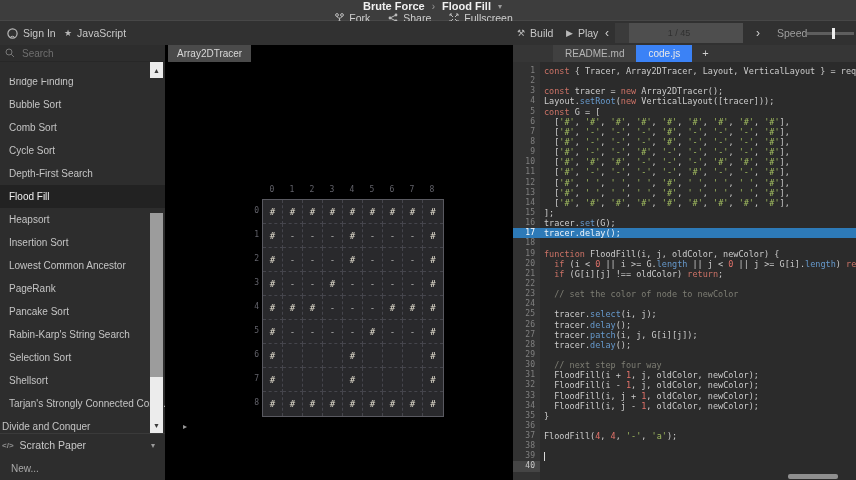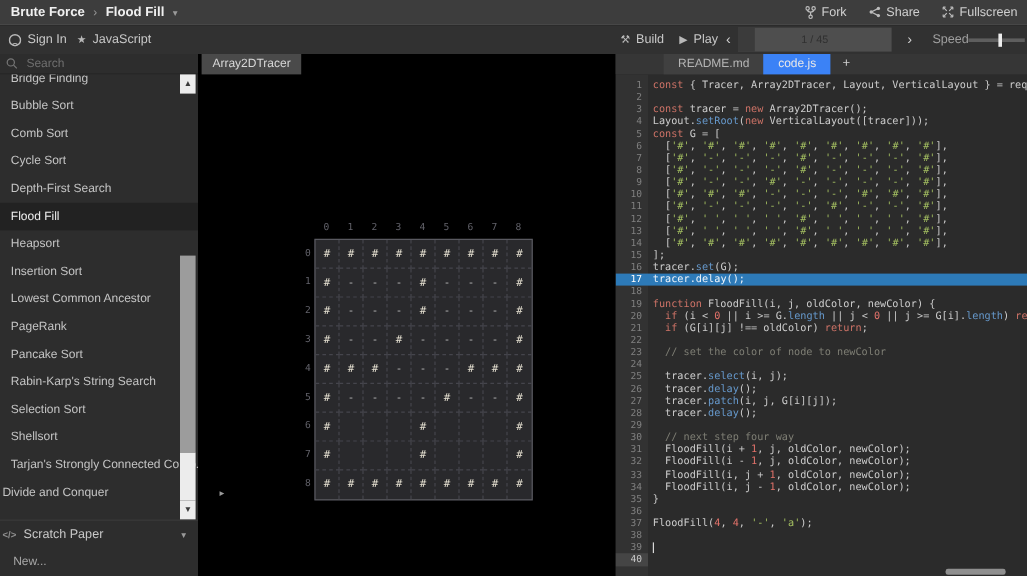--- a/index.html
+++ b/index.html
@@ -1,18 +1,18 @@
 <!DOCTYPE html>
 <html><head>
 <meta charset="utf-8">
 <style>
   html,body{margin:0;padding:0;background:#000;}
   .app{position:relative;width:856px;height:480px;overflow:hidden;background:#000;
        font-family:"Liberation Sans",sans-serif;-webkit-font-smoothing:antialiased;}
-  .abs{position:absolute;}
+  .abs{position:absolute;flex-direction:column;}
   
   .header{left:0;top:0;width:856px;height:21px;background:#3d3d3d;border-bottom:1px solid #474747;
           display:flex;align-items:center;justify-content:space-between;box-sizing:border-box;}
   .crumbs{display:flex;align-items:center;gap:7px;padding-left:9px;}
   .crumb{font-size:11px;font-weight:bold;color:#f0f0f0;}
   .crumb-sep{font-size:10px;color:#9a9a9a;}
   .crumb-caret{font-size:8px;color:#9a9a9a;}
   .hactions{display:flex;align-items:center;gap:18px;padding-right:8px;}
   .hbtn{display:flex;align-items:center;gap:5px;font-size:10.5px;color:#cfcfcf;cursor:pointer;}
   .hbtn svg{display:block;}
@@ -36,21 +36,21 @@
   .t-slider{left:807px;top:0;width:47px;height:24px;position:absolute;cursor:pointer;}
   .s-track{position:absolute;left:0;top:11px;width:47px;height:3px;background:#5e5e5e;}
   .s-thumb{position:absolute;left:25px;top:7px;width:3px;height:11px;background:#ededed;}
   
   .sidebar{left:0;top:45px;width:165px;height:435px;background:#2d2d2d;}
   .search-row{position:absolute;left:0;top:0;width:165px;height:17px;border-bottom:1px solid #272727;
               display:flex;align-items:center;gap:5px;padding-left:5px;box-sizing:border-box;}
   .search-row input{background:transparent;border:none;outline:none;color:#c0c0c0;font-size:10px;width:120px;
                     font-family:"Liberation Sans",sans-serif;}
   .search-row input::placeholder{color:#6f6f6f;}
-  .alg-list{position:absolute;left:0;top:17px;width:199px;height:371px;overflow:hidden;text-align:center;}
+  .alg-list{position:absolute;left:0;top:33px;width:199px;height:371px;overflow:hidden;text-align:center;}
   .alg-list-inner{margin-top:-8px;}
   .side-item{height:23px;display:flex;align-items:center;padding-left:9px;font-size:10px;color:#c4c4c4;
              cursor:pointer;white-space:nowrap;overflow:hidden;}
   .side-item.selected{background:#222222;color:#efefef;}
   .cat-item{height:23px;display:flex;align-items:center;justify-content:space-between;
             padding:0 12px 0 2px;font-size:10px;color:#c4c4c4;cursor:pointer;}
   .cat-arrow{font-size:8px;color:#9a9a9a;}
   
   .sscroll{position:absolute;left:150px;top:17px;width:13px;height:371px;}
   .sbtn{position:absolute;left:0;width:13px;height:16px;background:#ececec;color:#3a3a3a;font-size:7px;

